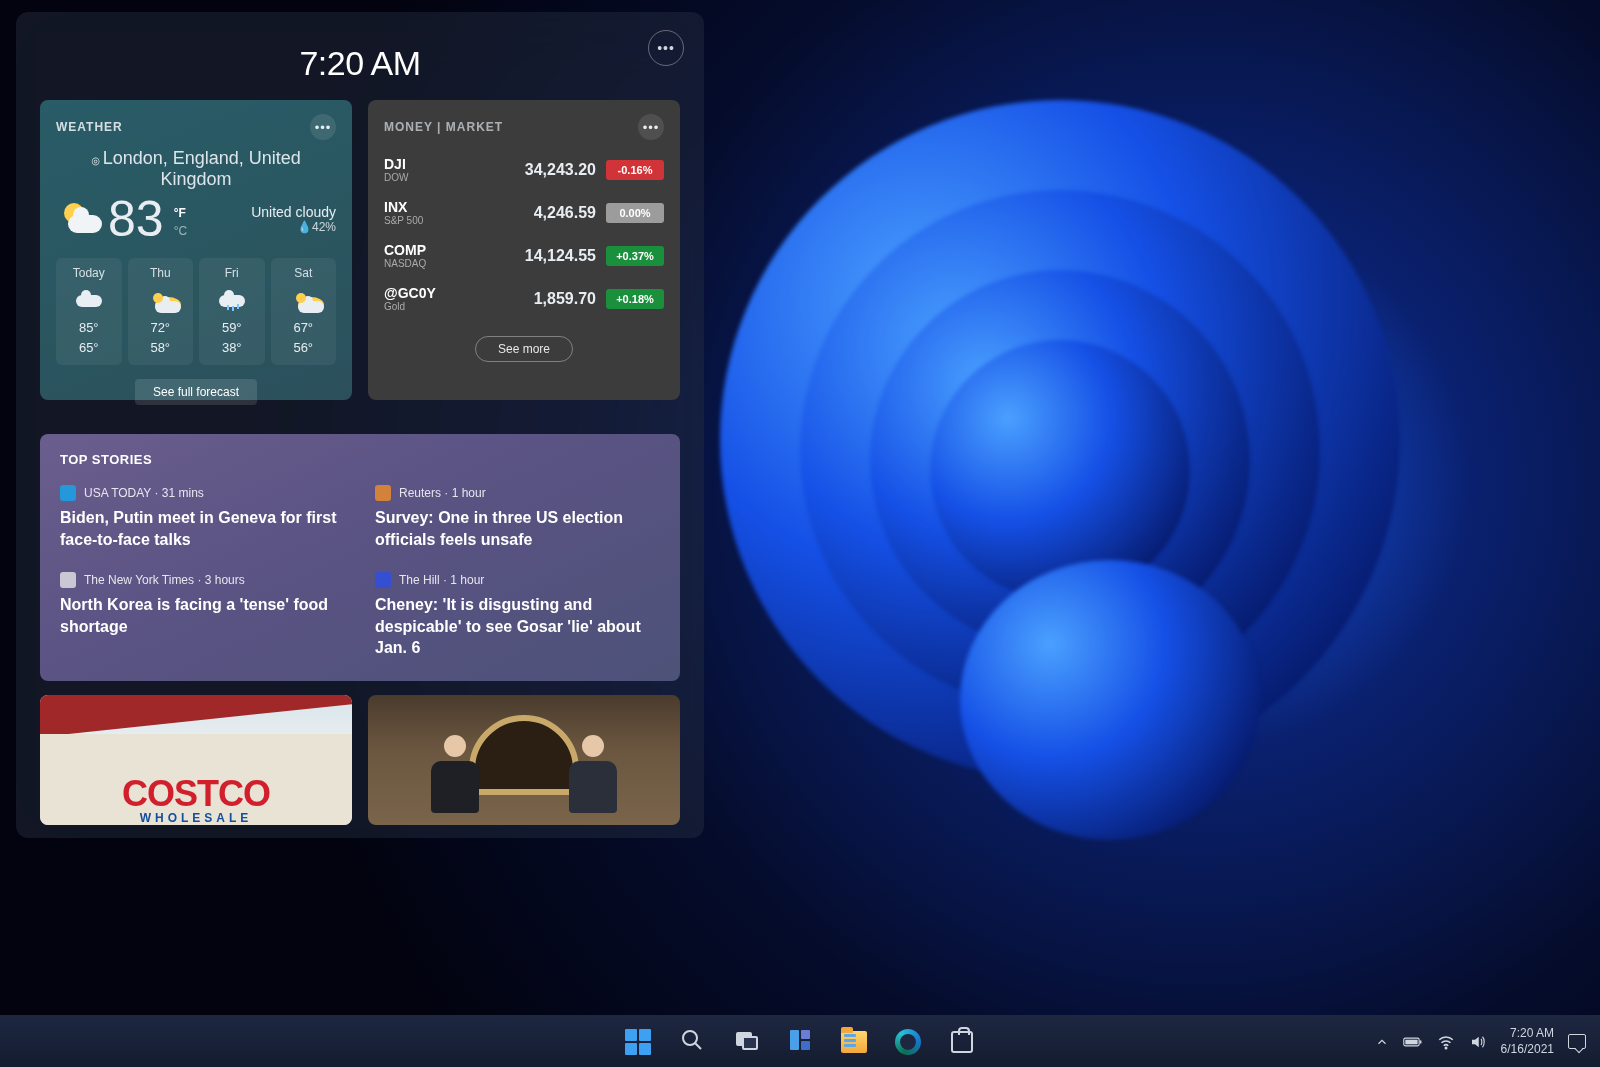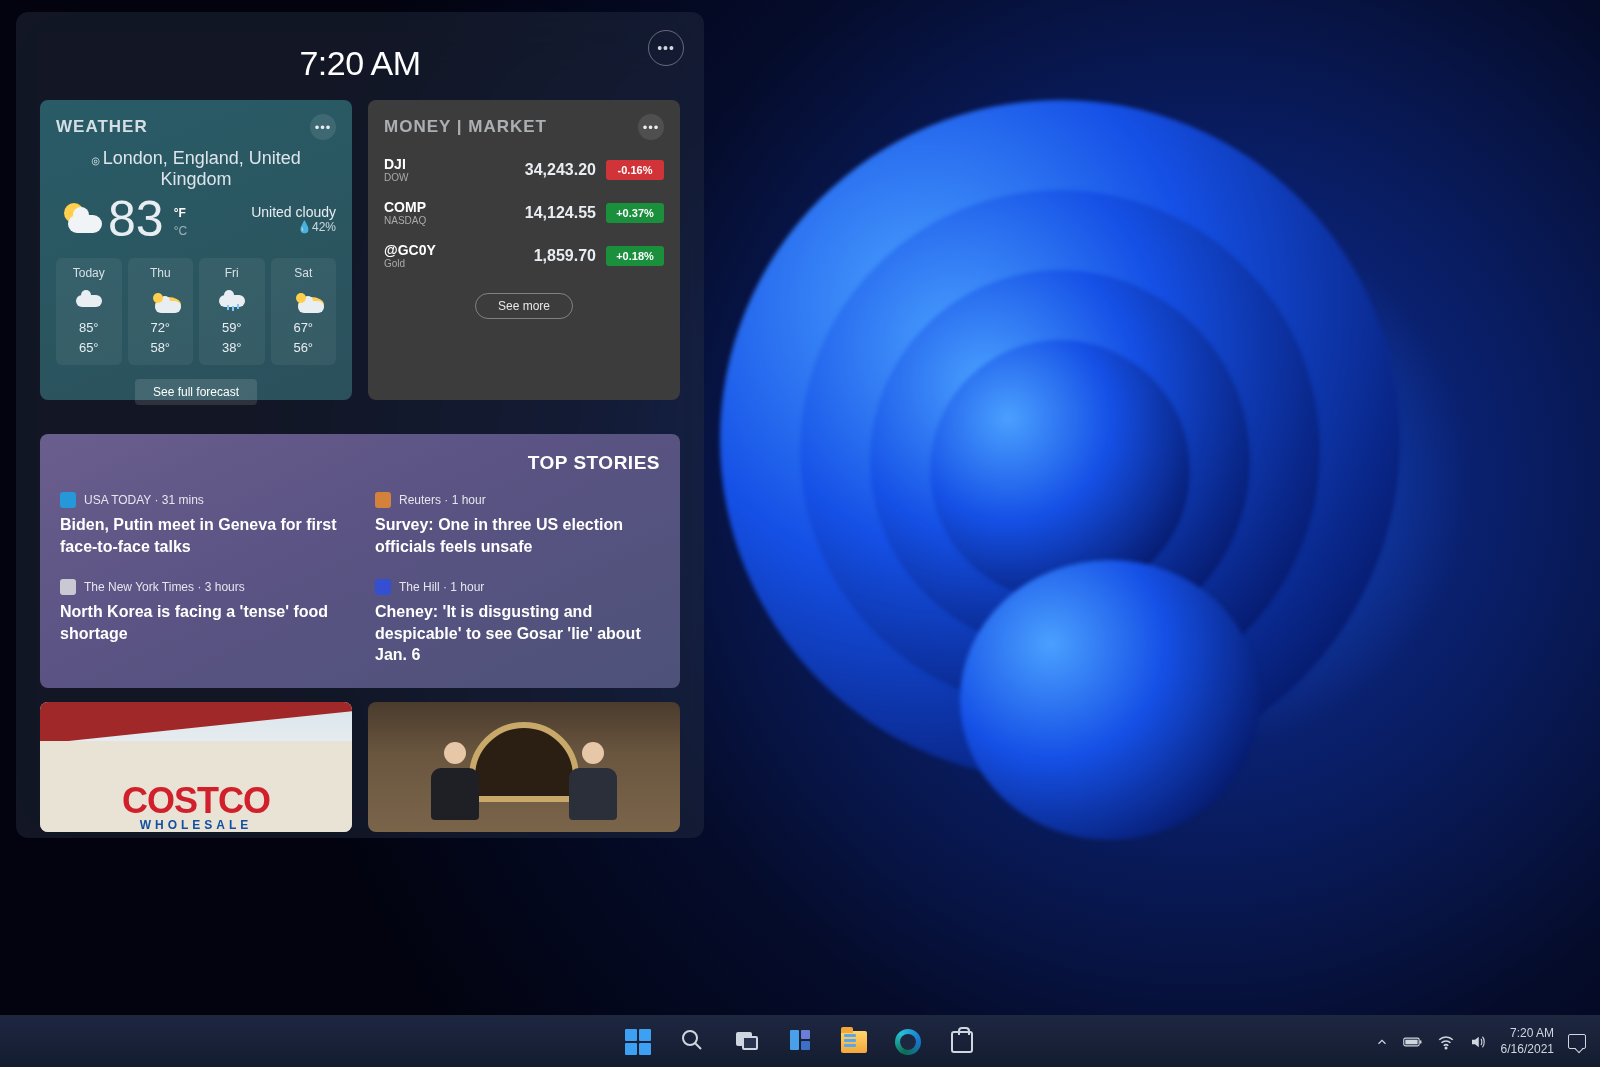--- a/index.html
+++ b/index.html
@@ -44,21 +44,21 @@
     color: #cfd6e0; font-size: 14px; letter-spacing: 1px;
     cursor: pointer;
   }
   .cards-row { display: flex; gap: 16px; }
 
   .card {
     border-radius: 8px; padding: 14px 16px 16px 16px; width: 312px; height: 300px;
     position: relative; color: #e8edf2;
   }
   .card-head { display: flex; align-items: center; justify-content: space-between; margin-bottom: 8px; }
-  .card-title { font-size: 17px; letter-spacing: 1px; font-weight: 600; opacity: 0.9; }
+  .card-title { font-size: 12px; letter-spacing: 1px; font-weight: 600; opacity: 0.9; }
   .card-more {
     width: 26px; height: 26px; border-radius: 50%;
     background: rgba(255,255,255,0.1);
     display:flex;align-items:center;justify-content:center;
     font-size: 13px; letter-spacing:1px; cursor:pointer;
   }
 
   
   .weather-card { background: linear-gradient(160deg,#295c67 0%,#2a5660 55%,#2b505c 100%); }
   .loc-row { text-align:center; font-size:18px; opacity:0.95; margin-bottom:4px;}
@@ -106,21 +106,21 @@
     background:transparent;border:1px solid rgba(255,255,255,0.35);border-radius:14px;
     color:#e8e8e8;font-size:12px;cursor:pointer;
   }
 
   
   .stories-card {
     margin-top:34px; width:640px; border-radius:8px;
     background: linear-gradient(155deg,#6a5e8e 0%,#5a5383 45%,#4d5279 100%);
     padding:18px 20px 22px 20px;
   }
-  .stories-title{font-size:19px;font-weight:700;letter-spacing:0.5px;text-align:right;}
+  .stories-title{font-size:13px;font-weight:700;letter-spacing:0.5px;}
   .stories-grid{display:grid;grid-template-columns:1fr 1fr;gap:22px 30px;margin-top:18px;}
   .story .src-row{display:flex;align-items:center;gap:8px;font-size:12px;opacity:0.85;margin-bottom:6px;}
   .src-dot{width:16px;height:16px;border-radius:3px;display:inline-block;}
   .story .headline{font-size:16px;font-weight:600;line-height:1.35;}
 
   
   .img-row{display:flex;gap:16px;margin-top:14px;}
   .img-tile{width:312px;height:130px;border-radius:8px;overflow:hidden;position:relative;cursor:pointer;}
   .costco{
     background:linear-gradient(180deg,#d8e4ea 0%,#e8eef1 35%,#f0f2f3 55%,#b9c0c6 100%);
@@ -266,20 +266,28 @@
           <div class="m-row">
       <div class="m-sym">
               <div class="s1">DJI</div>
               <div class="s2">DOW</div>
             </div>
       <div class="m-price">34,243.20</div>
       <div class="m-chg chg-down">-0.16%</div>
     </div>
           <div class="m-row">
       <div class="m-sym">
+              <div class="s1">INX</div>
+              <div class="s2">S&amp;P 500</div>
+            </div>
+      <div class="m-price">4,246.59</div>
+      <div class="m-chg chg-flat">0.00%</div>
+    </div>
+          <div class="m-row">
+      <div class="m-sym">
               <div class="s1">COMP</div>
               <div class="s2">NASDAQ</div>
             </div>
       <div class="m-price">14,124.55</div>
       <div class="m-chg chg-up">+0.37%</div>
     </div>
           <div class="m-row">
       <div class="m-sym">
               <div class="s1">@GC0Y</div>
               <div class="s2">Gold</div>

